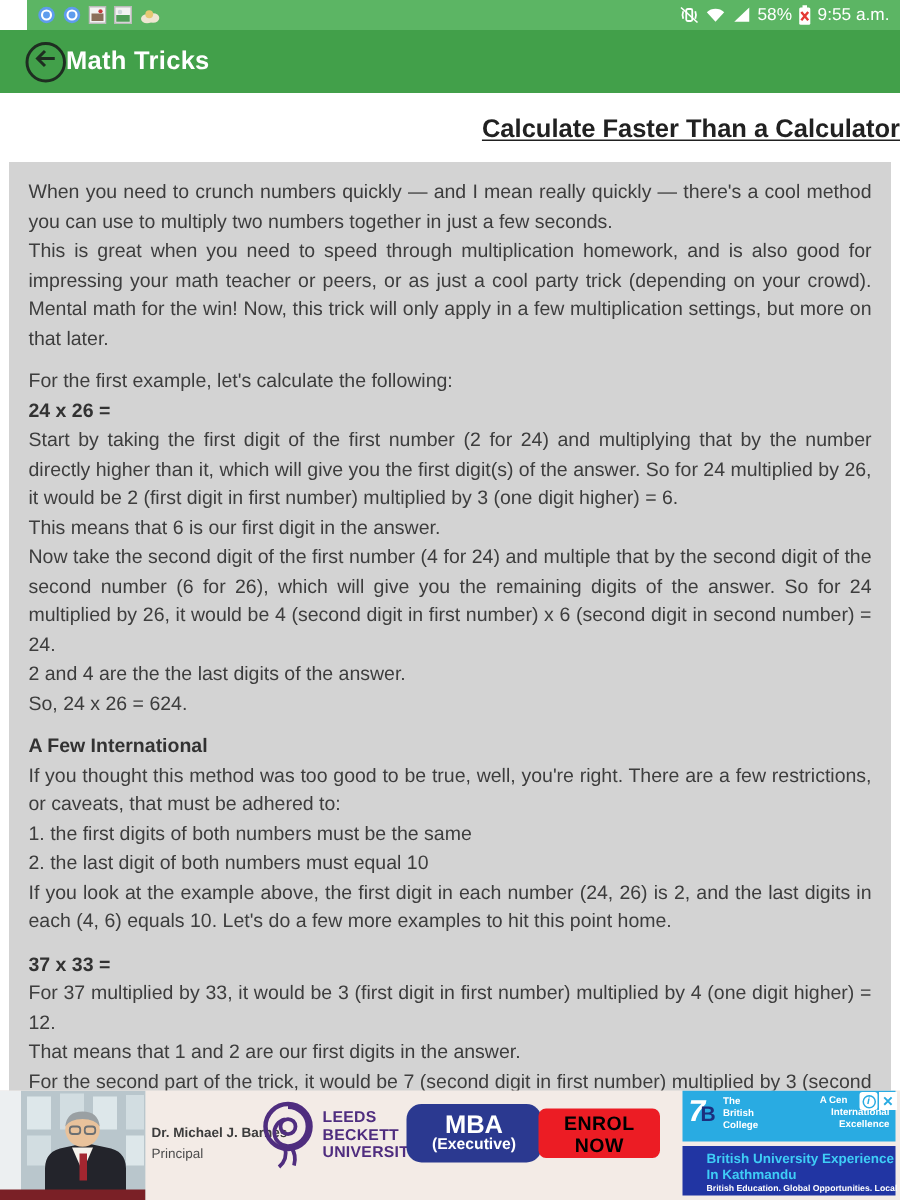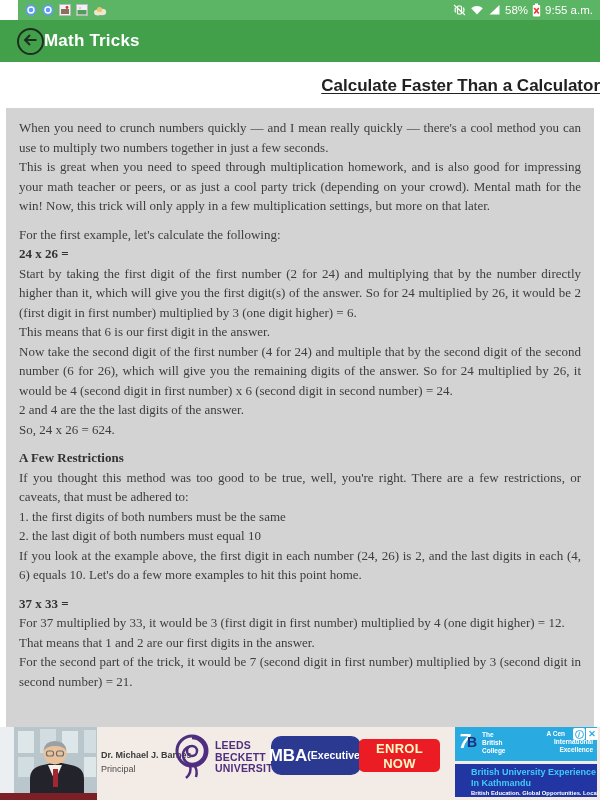--- a/index.html
+++ b/index.html
@@ -36,21 +36,20 @@
     text-decoration:underline; text-underline-offset:2px;
   }
   
   .card {
     position:absolute; top:108px; left:6px; right:6px; bottom:0;
     background:#d3d3d3; padding:10px 13px; box-sizing:border-box; overflow:hidden;
   }
   .para {
     margin:0; font-size:13px; line-height:19.5px; color:#3d3d3d;
     text-align:justify;
-    font-family:Liberation Serif, serif;
   }
   .para.bold { font-weight:bold; color:#323232; }
   .para.gap { margin-top:9px; }
   
   .ad {
     position:absolute; left:0; bottom:0; width:600px; height:73px;
     background:#f3ebe6; z-index:5; overflow:hidden; cursor:pointer;
   }
   .ad-photo { position:absolute; left:0; top:0; }
   .ad-person { position:absolute; left:101px; top:23px; }
@@ -58,29 +57,29 @@
   .ad-person-role { font-size:9px; color:#4d4d4d; margin-top:4px; }
   .rose-logo { position:absolute; left:170px; top:5px; }
   .uni-name {
     position:absolute; left:215px; top:13px;
     font-size:10.5px; font-weight:bold; color:#4f2d7f; line-height:11.5px;
     letter-spacing:.2px;
   }
   .mba-btn {
     position:absolute; left:271px; top:9px; width:90px; height:39px;
     background:#2b3990; border-radius:10px; border:none;
-    display:flex; flex-direction:row; align-items:center; justify-content:center;
+    display:flex; flex-direction:column; align-items:center; justify-content:center;
     color:#fff; cursor:pointer; padding:0;
   }
   .mba-title { font-size:17px; font-weight:bold; line-height:16px; font-family:"Liberation Sans",sans-serif; }
   .mba-sub { font-size:10.5px; font-weight:bold; line-height:11px; font-family:"Liberation Sans",sans-serif;text-align:center; }
   .enrol-btn {
     position:absolute; left:359px; top:12px; width:81px; height:33px;
     background:#ec1c24; border-radius:5px; border:none;
-    color:#fef9c3; font-size:13px; font-weight:bold; letter-spacing:.3px;
+    color:#000000; font-size:13px; font-weight:bold; letter-spacing:.3px;
     font-family:"Liberation Sans",sans-serif; cursor:pointer;
   }
   .college { position:absolute; left:455px; top:0; width:142px; height:73px; }
   .college-top {
     position:absolute; top:0; left:0; width:142px; height:34px; background:#29abe2;
   }
   .college-logo { position:absolute; left:4px; top:3px; width:20px; height:26px; }
   .college-logo .seven {
     position:absolute; left:0; top:0; color:#ffffff; font-size:20px; font-weight:bold; font-style:italic; line-height:22px;
   }
@@ -200,21 +199,21 @@
   <div>
       <p class="para">When you need to crunch numbers quickly — and I mean really quickly — there's a cool method you can use to multiply two numbers together in just a few seconds.</p>
       <p class="para">This is great when you need to speed through multiplication homework, and is also good for impressing your math teacher or peers, or as just a cool party trick (depending on your crowd). Mental math for the win! Now, this trick will only apply in a few multiplication settings, but more on that later.</p>
       <p class="para gap">For the first example, let's calculate the following:</p>
       <p class="para bold">24 x 26 =</p>
       <p class="para">Start by taking the first digit of the first number (2 for 24) and multiplying that by the number directly higher than it, which will give you the first digit(s) of the answer. So for 24 multiplied by 26, it would be 2 (first digit in first number) multiplied by 3 (one digit higher) = 6.</p>
       <p class="para">This means that 6 is our first digit in the answer.</p>
       <p class="para">Now take the second digit of the first number (4 for 24) and multiple that by the second digit of the second number (6 for 26), which will give you the remaining digits of the answer. So for 24 multiplied by 26, it would be 4 (second digit in first number) x 6 (second digit in second number) = 24.</p>
       <p class="para">2 and 4 are the the last digits of the answer.</p>
       <p class="para">So, 24 x 26 = 624.</p>
-      <p class="para bold gap">A Few Restrictions</p>
+      <p class="para bold gap">A Few International</p>
       <p class="para">If you thought this method was too good to be true, well, you're right. There are a few restrictions, or caveats, that must be adhered to:</p>
       <p class="para">1. the first digits of both numbers must be the same</p>
       <p class="para">2. the last digit of both numbers must equal 10</p>
       <p class="para">If you look at the example above, the first digit in each number (24, 26) is 2, and the last digits in each (4, 6) equals 10. Let's do a few more examples to hit this point home.</p>
       <p class="para bold gap">37 x 33 =</p>
       <p class="para">For 37 multiplied by 33, it would be 3 (first digit in first number) multiplied by 4 (one digit higher) = 12.</p>
       <p class="para">That means that 1 and 2 are our first digits in the answer.</p>
       <p class="para">For the second part of the trick, it would be 7 (second digit in first number) multiplied by 3 (second digit in second number) = 21.</p>
     </div>
 </div>

